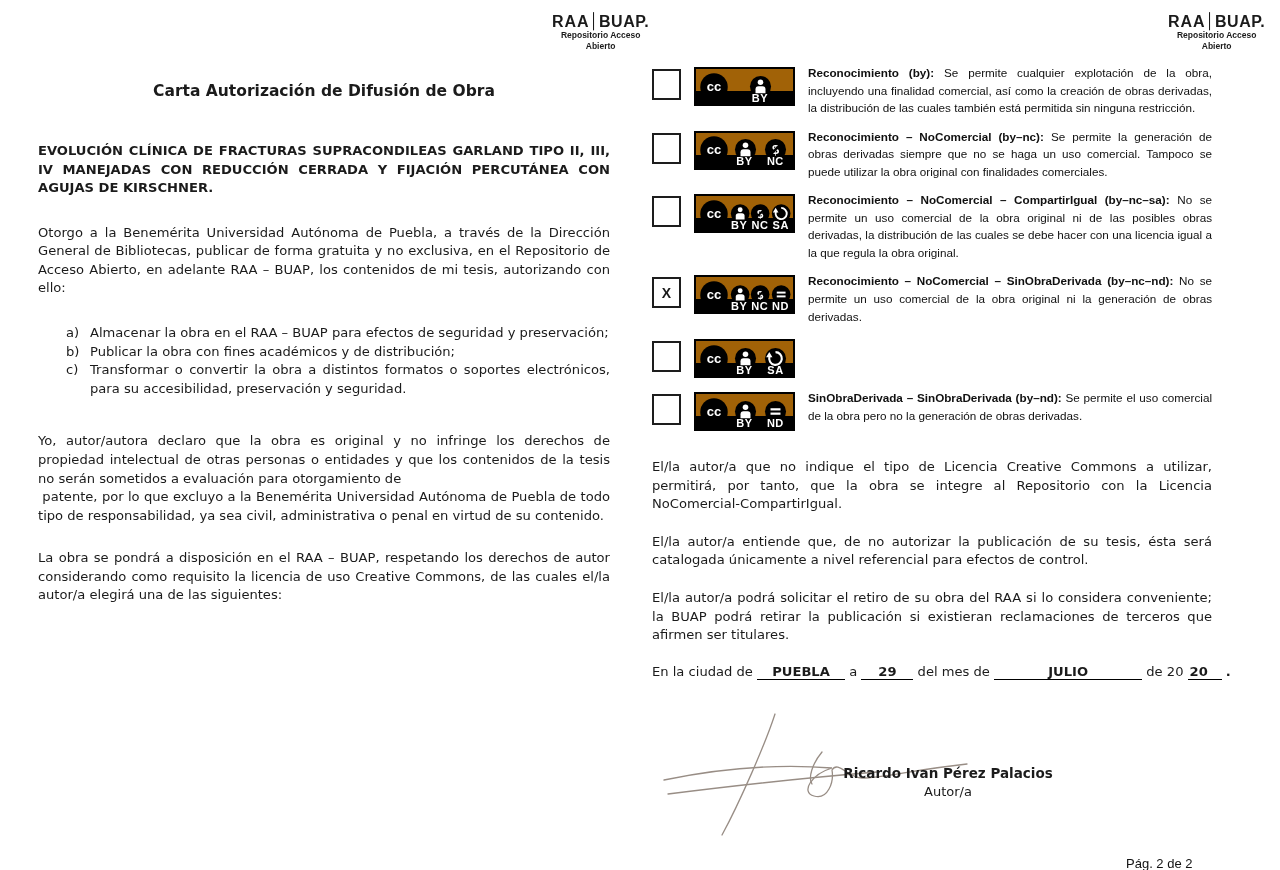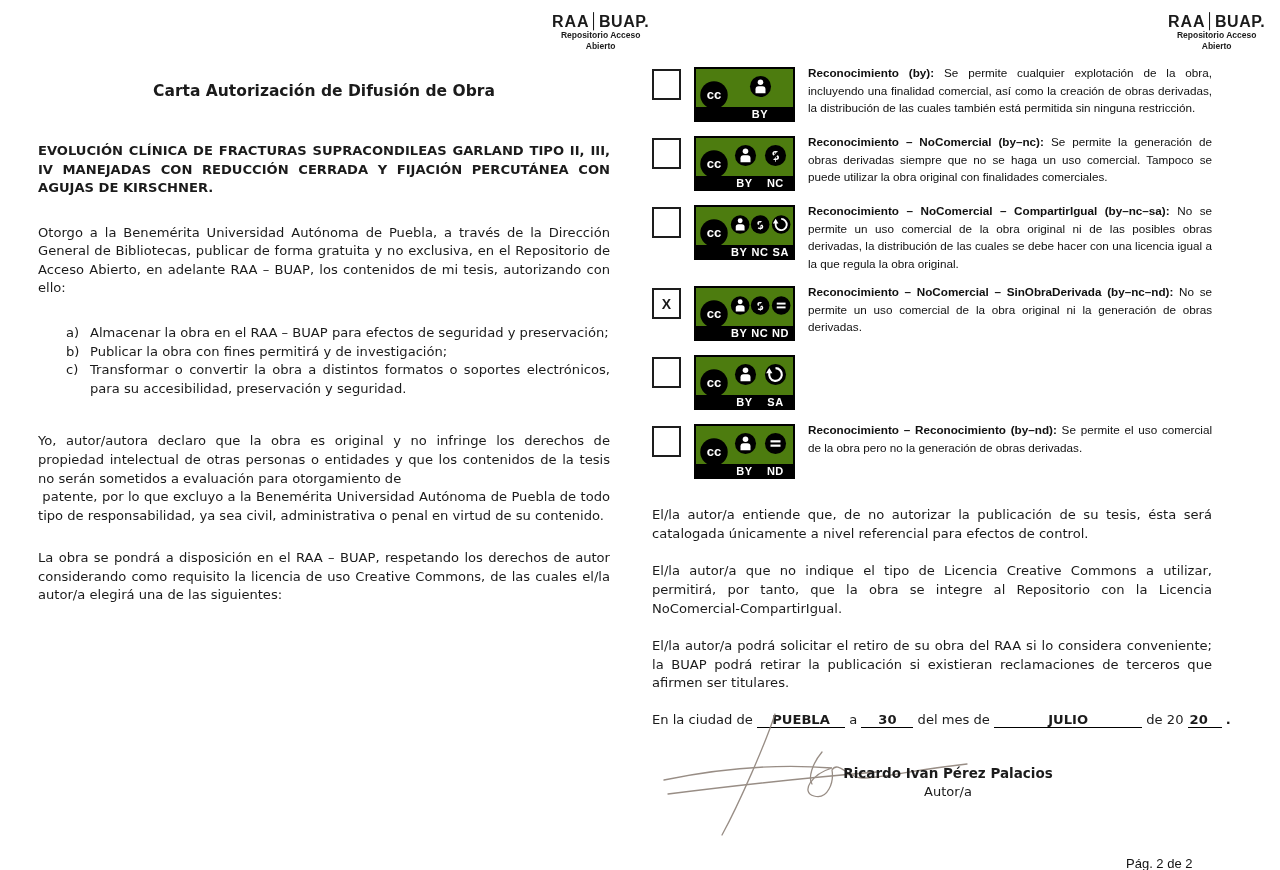--- a/index.html
+++ b/index.html
@@ -34,21 +34,21 @@
   .page-footer { position:absolute; font-family:"Liberation Sans", sans-serif; font-size:13px; color:#111; }
   #footer1 { left:498px; top:870px; }
   #footer2 { left:1126px; top:832px;margin-top:24px; }
 
   
   #page2 { position:absolute; left:652px; top:64px; width:560px; }
   .lic-row { display:flex; align-items:flex-start; gap:13px; margin-bottom:11px; }
   .lic-check { flex:none; width:29px; height:31px; border:2px solid #1d1d1d; background:#fff; margin-top:5px;
                display:flex; align-items:center; justify-content:center;
                font-family:"Liberation Sans", sans-serif; font-weight:bold; font-size:14px; }
-  .badge { flex:none; position:relative; width:101px; height:55px; border:2px solid #000; background:#4d7c0f; margin-top:3px; }
+  .badge { flex:none; position:relative; width:101px; height:39px; border:2px solid #000; background:#a16207; margin-top:3px; }
   .badge-strip { position:absolute; left:0; right:0; bottom:0; height:13px; background:#000; }
   .badge-labels { position:absolute; left:33px; right:2px; bottom:0; height:13px;
                   display:flex; justify-content:space-around; align-items:center; }
   .badge-labels span { color:#fff; font-family:"Liberation Sans", sans-serif; font-weight:bold; font-size:11px; letter-spacing:.5px; }
   .badge-cc { position:absolute; left:3px; top:50%; transform:translateY(-50%); width:30px; height:30px; }
   .badge-icons { position:absolute; left:34px; right:2px; top:3px; height:28px;
                  display:flex; justify-content:space-around; align-items:center; }
   .badge-icons .bicon { width:23px; height:23px; display:block; }
   .badge-cc svg, .bicon svg { width:100%; height:100%; display:block; }
   .lic-text { flex:1; font-family:"Liberation Sans", sans-serif; font-size:11.7px; line-height:1.5;
@@ -103,21 +103,21 @@
 
   <div class="para" id="p1-para2">Otorgo a la Benemérita Universidad Autónoma de Puebla, a través de la Dirección General de Bibliotecas, publicar de forma gratuita y no exclusiva, en el Repositorio de Acceso Abierto, en adelante RAA – BUAP, los contenidos de mi tesis, autorizando con ello:</div>
 
   <div class="p1-list">
     <div class="p1-li">
       <span class="marker">a)</span>
       <span class="li-text">Almacenar la obra en el RAA – BUAP para efectos de seguridad y preservación;</span>
     </div>
     <div class="p1-li">
       <span class="marker">b)</span>
-      <span class="li-text">Publicar la obra con fines permitirá y de investigación;</span>
+      <span class="li-text">Publicar la obra con fines académicos y de distribución;</span>
     </div>
     <div class="p1-li">
       <span class="marker">c)</span>
       <span class="li-text">Transformar o convertir la obra a distintos formatos o soportes electrónicos, para su accesibilidad, preservación y seguridad.</span>
     </div>
   </div>
 
   <div id="p1-para3">
     <div class="para">Yo, autor/autora declaro que la obra es original y no infringe los derechos de propiedad intelectual de otras personas o entidades y que los contenidos de la tesis no serán sometidos a evaluación para otorgamiento de</div>
     <div class="para pre-wrap"> patente, por lo que excluyo a la Benemérita Universidad Autónoma de Puebla de todo tipo de responsabilidad, ya sea civil, administrativa o penal en virtud de su contenido.</div>
@@ -328,35 +328,35 @@
                 <rect x="6.8" y="8.6" width="10.4" height="2.3" fill="#fff"></rect>
                 <rect x="6.8" y="13.1" width="10.4" height="2.3" fill="#fff"></rect>
               </svg>
             </span>
           </span>
           <span class="badge-labels">
             <span>BY</span>
             <span>ND</span>
           </span>
         </div>
-        <div class="lic-text"><span class="lic-bold">Reconocimiento – Reconocimiento (by–nd): </span><span>Se permite el uso comercial de la obra pero no la generación de obras derivadas.</span></div>
+        <div class="lic-text"><span class="lic-bold">SinObraDerivada – SinObraDerivada (by–nd): </span><span>Se permite el uso comercial de la obra pero no la generación de obras derivadas.</span></div>
       </div>
   </div>
 
   <div id="p2-paras">
+    <div class="p2-para">El/la autor/a que no indique el tipo de Licencia Creative Commons a utilizar, permitirá, por tanto, que la obra se integre al Repositorio con la Licencia NoComercial-CompartirIgual.</div>
     <div class="p2-para">El/la autor/a entiende que, de no autorizar la publicación de su tesis, ésta será catalogada únicamente a nivel referencial para efectos de control.</div>
-    <div class="p2-para">El/la autor/a que no indique el tipo de Licencia Creative Commons a utilizar, permitirá, por tanto, que la obra se integre al Repositorio con la Licencia NoComercial-CompartirIgual.</div>
     <div class="p2-para">El/la autor/a podrá solicitar el retiro de su obra del RAA si lo considera conveniente; la BUAP podrá retirar la publicación si existieran reclamaciones de terceros que afirmen ser titulares.</div>
   </div>
 
   <div class="date-line">
     <span>En la ciudad de</span>
     <span class="fill fill-city">PUEBLA</span>
     <span>a</span>
-    <span class="fill fill-day">30</span>
+    <span class="fill fill-day">29</span>
     <span>del mes de</span>
     <span class="fill fill-month">JULIO</span>
     <span>de 20</span>
     <span class="fill fill-year">20</span>
     <span class="date-suffix">.</span>
   </div>
 </div>
 
 <svg id="signature-svg" viewBox="0 0 360 125">
   <g fill="none" stroke="#8d8178" stroke-width="1.3" stroke-linecap="round" opacity="0.9">

